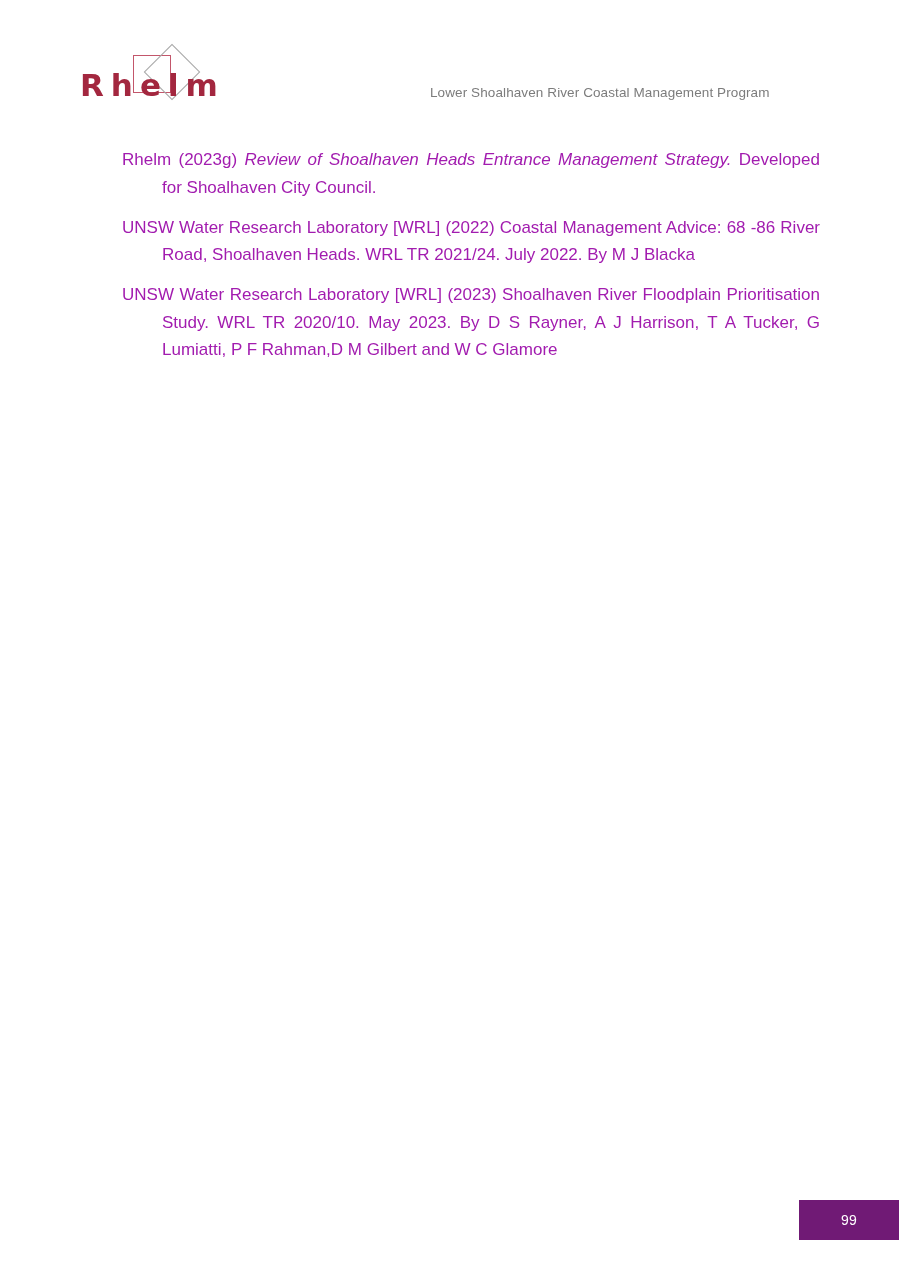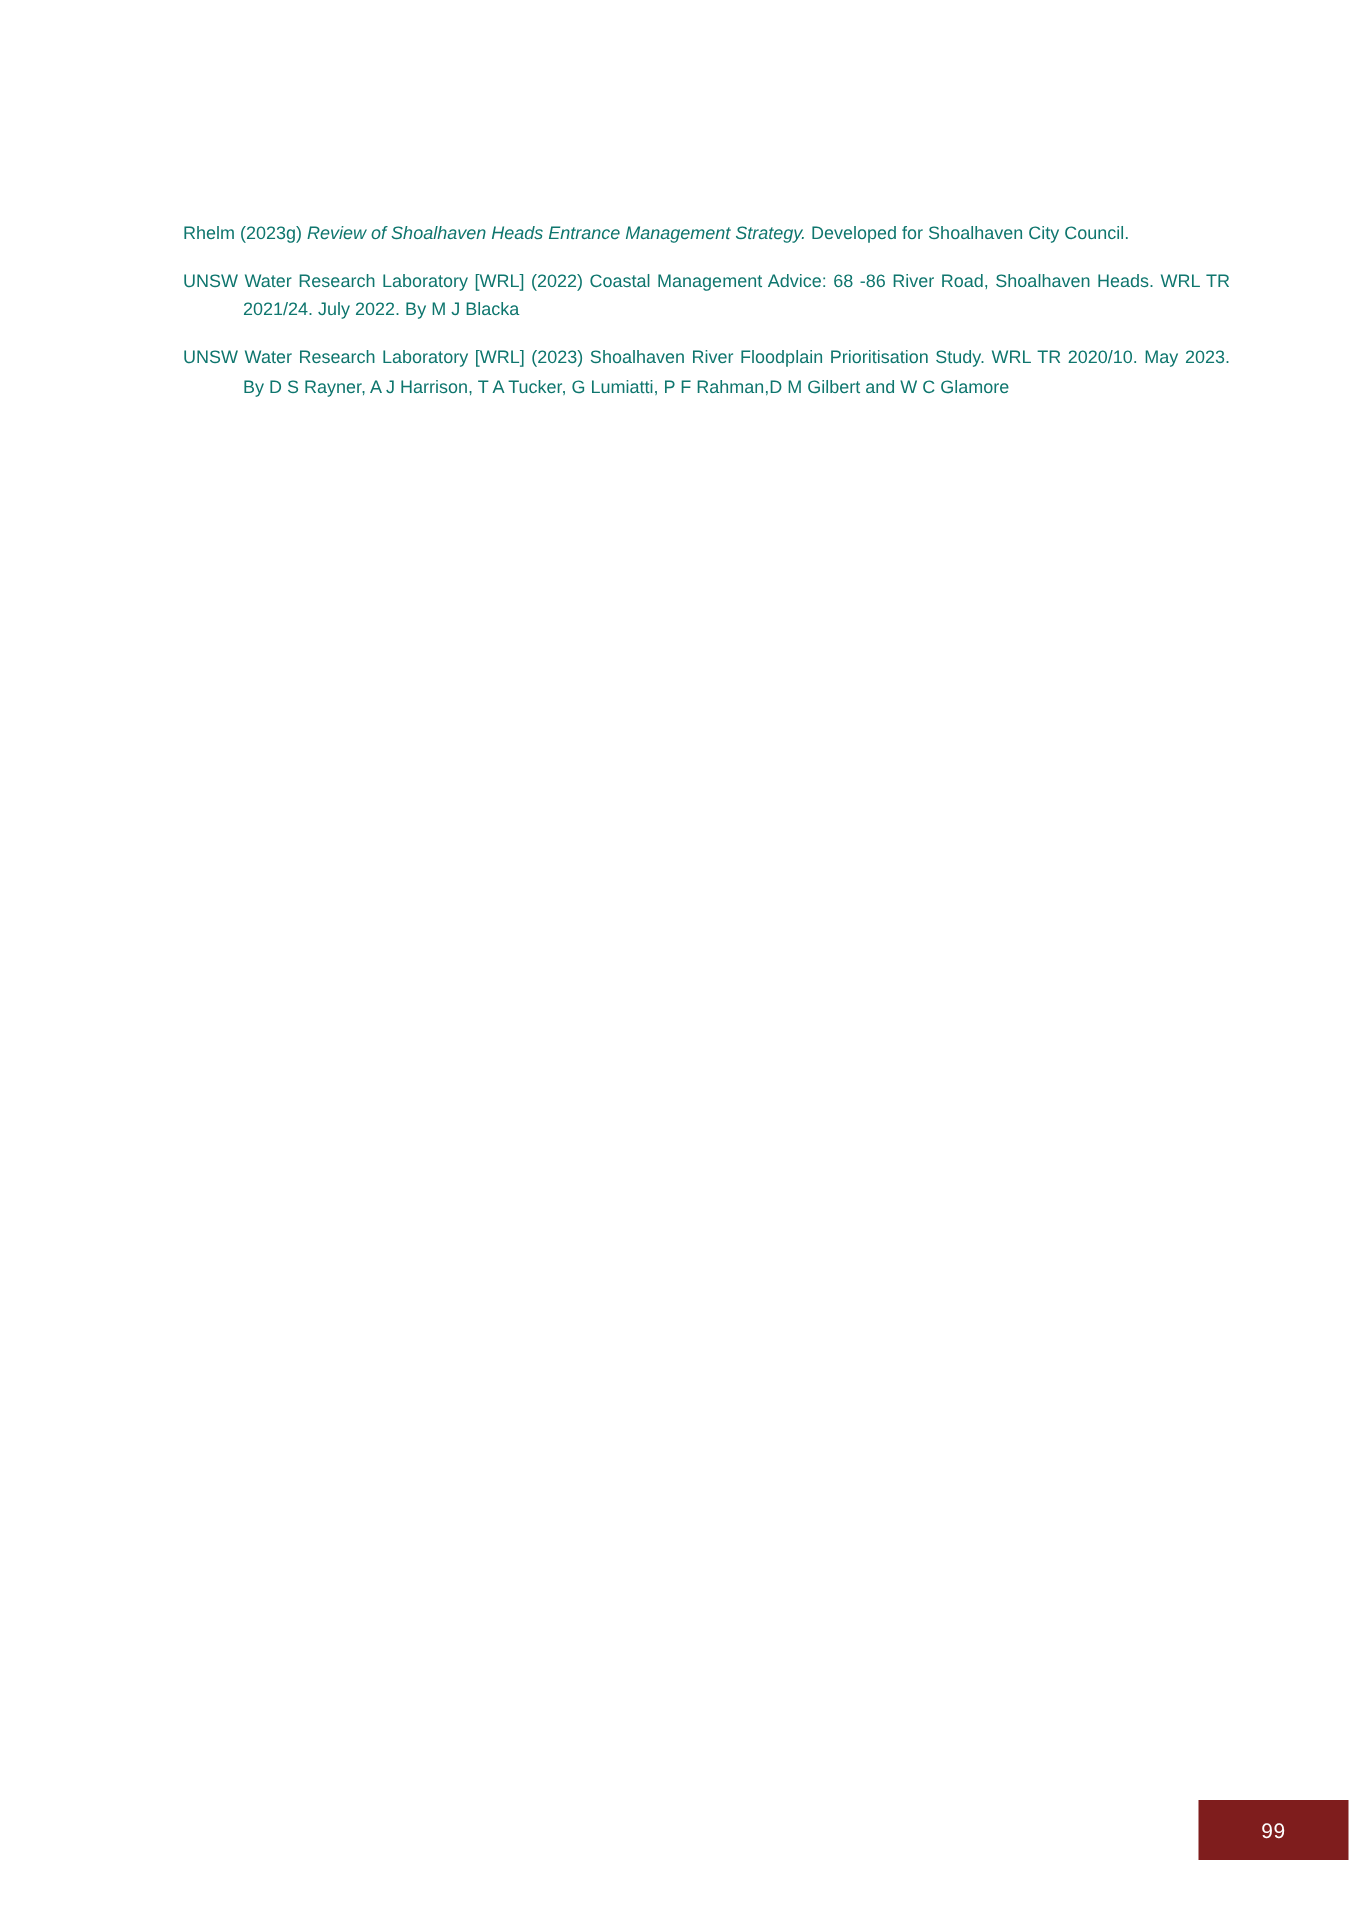--- a/index.html
+++ b/index.html
@@ -93,24 +93,24 @@
     position: absolute;
     left: 122px;
     top: 146px;
     width: 698px;
   }
   .reference {
     position: relative;
     margin: 0 0 12.5px 0;
     padding-left: 40px;
     text-indent: -40px;
-    font-size: 12px;
+    font-size: 17px;
     line-height: 1.62;
     text-align: justify;
-    color: #0f766e;
+    color: #a21caf;
     -webkit-hyphens: none;
     hyphens: none;
   }
   .reference:last-child {
     margin-bottom: 16px;
   }
   .reference em {
     font-style: italic;
   }
 
@@ -131,24 +131,34 @@
     font-size: 14px;
     line-height: 1;
     letter-spacing: 0.3px;
   }
 </style>
 </head>
 <body>
 
 <div class="page">
 
+  <div class="page-header">
+
+    <div class="logo">
+      <div class="logo-square" style="border-color: rgb(195, 86, 107);"></div>
+      <div class="logo-diamond" style="border-color: rgb(168, 168, 168);"></div>
+      <div class="logo-wordmark" style="color: rgb(163, 39, 63);">Rhelm</div>
+    </div>
+
+    <div class="header-title" style="color: rgb(124, 124, 124);">Lower Shoalhaven River Coastal Management Program</div>
+  </div>
 
   <div class="content">
     <p class="reference"><span>Rhelm (2023g) </span><em>Review of Shoalhaven Heads Entrance Management Strategy.</em><span> Developed for Shoalhaven City Council.</span></p>
     <p class="reference"><span>UNSW Water Research Laboratory [WRL] (2022) Coastal Management Advice: 68 -86 River Road, Shoalhaven Heads. WRL TR 2021/24. July 2022. By M J Blacka</span></p>
     <p class="reference"><span>UNSW Water Research Laboratory [WRL] (2023) Shoalhaven River Floodplain Prioritisation Study. WRL TR 2020/10. May 2023. By D S Rayner, A J Harrison, T A Tucker, G Lumiatti, P F Rahman,D M Gilbert and W C Glamore</span></p>
   </div>
 
-  <div class="page-number-box" style="background: #7f1d1d;">
+  <div class="page-number-box" style="background: #701a75;">
     <span class="page-number-text" style="color: rgb(255, 255, 255);">99</span>
   </div>
 
 </div>
 
 </body></html>

